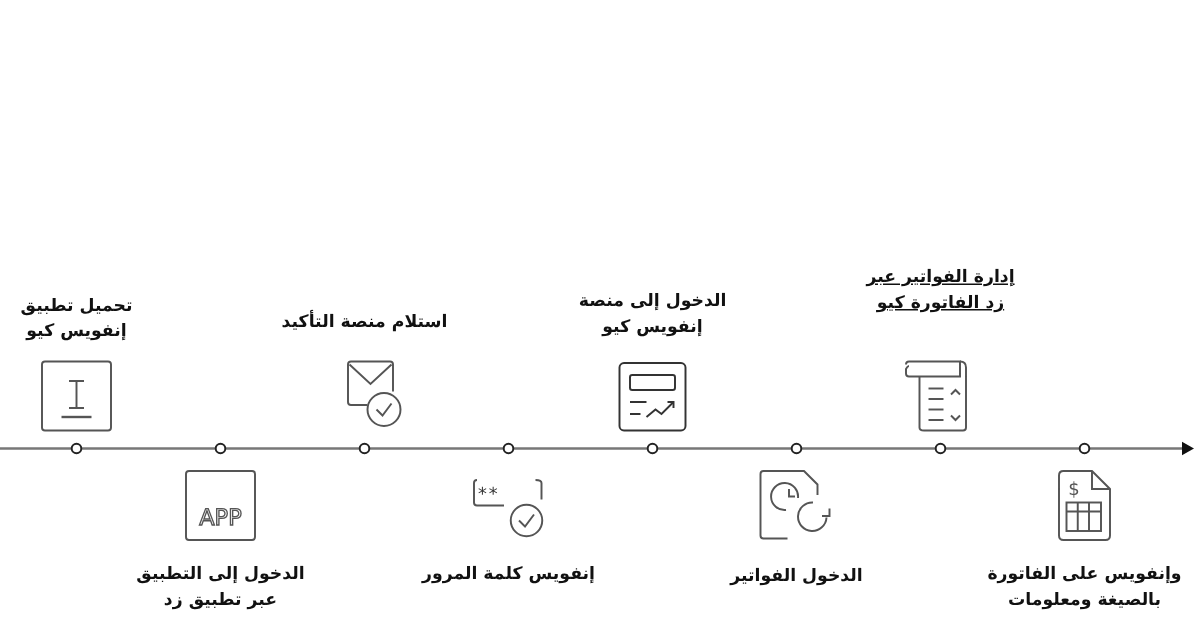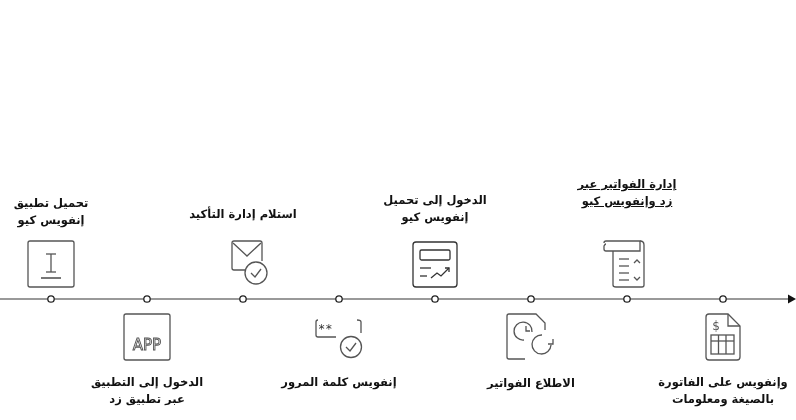--- a/index.html
+++ b/index.html
@@ -93,37 +93,37 @@
     <line x1="718.5" y1="335" x2="718.5" y2="354"></line>
     <line x1="726" y1="335" x2="726" y2="354"></line>
   </g>
 </svg>
 
 <div class="label" style="left:-14px; top:195px;">
   <span>تحميل تطبيق</span>
   <span>إنفويس كيو</span>
 </div>
 <div class="label" style="left:178px; top:206px;">
-  <span>استلام إدارة التأكيد</span>
+  <span>استلام منصة التأكيد</span>
 </div>
 <div class="label" style="left:370px; top:192px;">
-  <span>الدخول إلى تحميل</span>
+  <span>الدخول إلى منصة</span>
   <span>إنفويس كيو</span>
 </div>
 <div class="label" style="left:562px; top:176px;text-decoration:underline;">
   <span>إدارة الفواتير عبر</span>
-  <span>زد وإنفويس كيو</span>
+  <span>زد الفاتورة كيو</span>
 </div>
 
 <div class="label" style="left:82px; top:374px;">
   <span>الدخول إلى التطبيق</span>
   <span>عبر تطبيق زد</span>
 </div>
 <div class="label" style="left:274px; top:374px;">
   <span>إنفويس كلمة المرور</span>
 </div>
 <div class="label" style="left:466px; top:375px;">
-  <span>الاطلاع الفواتير</span>
+  <span>الدخول الفواتير</span>
 </div>
 <div class="label" style="left:658px; top:374px;">
   <span>وإنفويس على الفاتورة</span>
   <span>بالصيغة ومعلومات</span>
 </div>
 
 </body></html>

